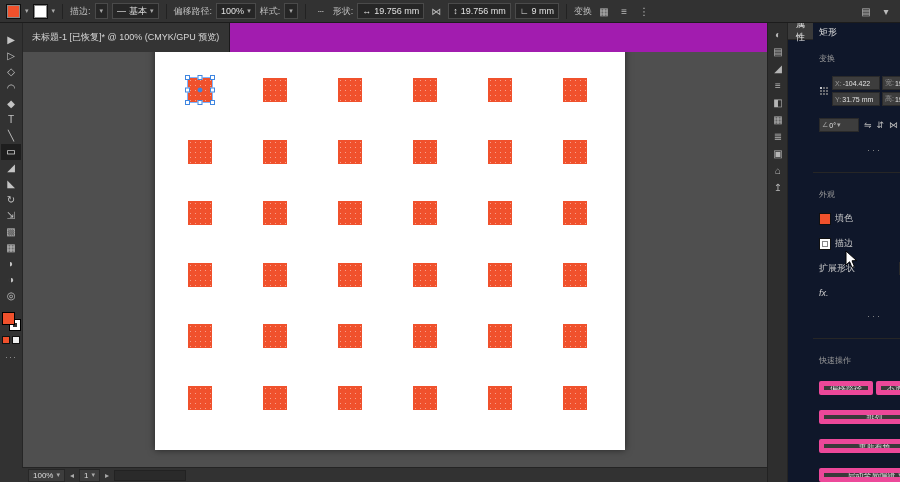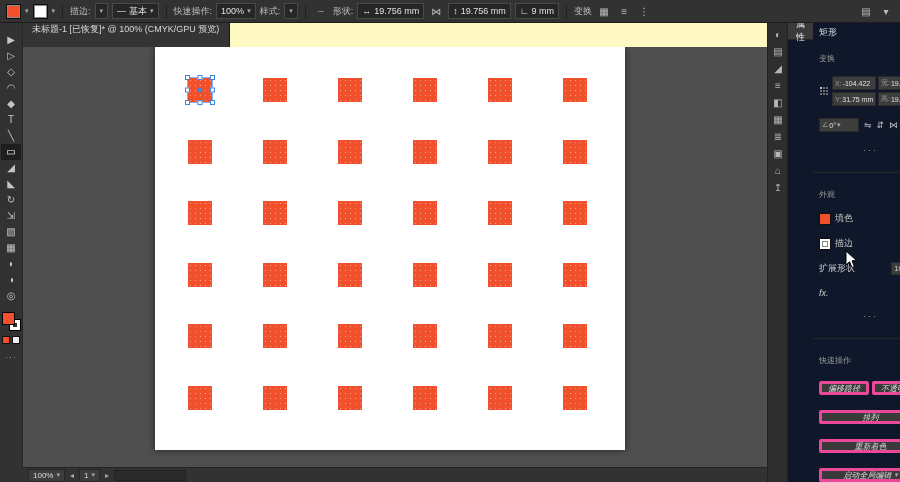--- a/index.html
+++ b/index.html
@@ -14,21 +14,21 @@
   .cswatch.stroke{background:#fff;}
   .dd{font-size:7px;color:#aaa;}
   .lbl{color:#bdbdbd;}
   .fieldbox{background:#262626;border:1px solid #4a4a4a;height:14px;display:flex;align-items:center;
             gap:3px;padding:0 4px;color:#e0e0e0;flex:none;}
   .sep{width:1px;height:15px;background:#222;margin:0 3px;flex:none;}
   .cicon{width:16px;height:16px;display:flex;align-items:center;justify-content:center;color:#bbb;font-size:10px;flex:none;}
   .spacer{flex:1;}
 
   
-  .tab-bar{position:absolute;top:11px;left:22px;width:746px;height:36px;background:#fef9c3;
+  .tab-bar{position:absolute;top:22px;left:22px;width:746px;height:30px;background:#a21caf;
            display:flex;z-index:5;}
   .doc-tab{background:#343434;padding:0 10px;display:flex;align-items:center;color:#d6d6d6;
            border-right:1px solid #1a1a1a;font-size:9px;}
 
   
   .left-toolbar{position:absolute;top:22px;left:0;width:22px;bottom:0;background:#323232;
                 border-right:1px solid #262626;display:flex;flex-direction:column;align-items:center;
                 padding-top:10px;z-index:5;}
   .tools{display:flex;flex-direction:column;align-items:center;}
   .tool{width:20px;height:16px;display:flex;align-items:center;justify-content:center;
@@ -90,23 +90,23 @@
   .tr-row3{display:flex;align-items:center;gap:5px;}
   .flip{color:#bbb;font-size:9px;}
   .ap-row{display:flex;align-items:center;gap:4px;height:13px;}
   .swatch-sm{width:10px;height:10px;border:1px solid #101010;flex:none;}
   .swatch-sm.hollow{background:#fff;box-shadow:inset 0 0 0 2px #fff,inset 0 0 0 3px #888;}
   .ap-dd{margin-left:auto;background:#3d3d3d;border:1px solid #2a2a2a;height:11px;display:flex;
          align-items:center;gap:2px;padding:0 3px;font-size:7px;color:#ddd;}
   .fx{font-style:italic;color:#cfcfcf;}
   .more-dots{color:#8f8f8f;text-align:center;letter-spacing:2px;margin:1px 0;}
   .qa-row{display:flex;gap:3px;margin-top:3px;}
-  .qbtn{flex:1;background:#3a3a3a;border:3px solid #ec4899;border-radius:2px;height:14px;font-size:8px;
+  .qbtn{flex:1;background:#3a3a3a;border:5px solid #ec4899;border-radius:2px;height:14px;font-size:8px;
         color:#dedede;display:flex;align-items:center;justify-content:center;gap:3px;
-        white-space:nowrap;overflow:hidden;font-style:italic;}
+        white-space:nowrap;overflow:hidden;}
 
   
   .cursor{position:absolute;left:845px;top:250px;z-index:20;pointer-events:none;}
 </style>
 </head>
 <body>
 
 <div class="app">
 
   <header class="control-bar">
@@ -116,21 +116,21 @@
     <span class="dd">▾</span>
     <span class="sep"></span>
     <span class="lbl">描边:</span>
     <span class="fieldbox">
         <span class="dd">▾</span>
       </span>
     <span class="fieldbox">—
       <span>基本</span>
       <span class="dd">▾</span></span>
     <span class="sep"></span>
-    <span class="lbl">快速操作:</span>
+    <span class="lbl">偏移路径:</span>
     <span class="fieldbox">
       <span>100%</span>
       <span class="dd">▾</span>
       </span>
     <span class="lbl">样式:</span>
     <span class="fieldbox">
         <span class="dd">▾</span>
       </span>
     <span class="sep"></span>
     <span class="cicon">┄</span>

